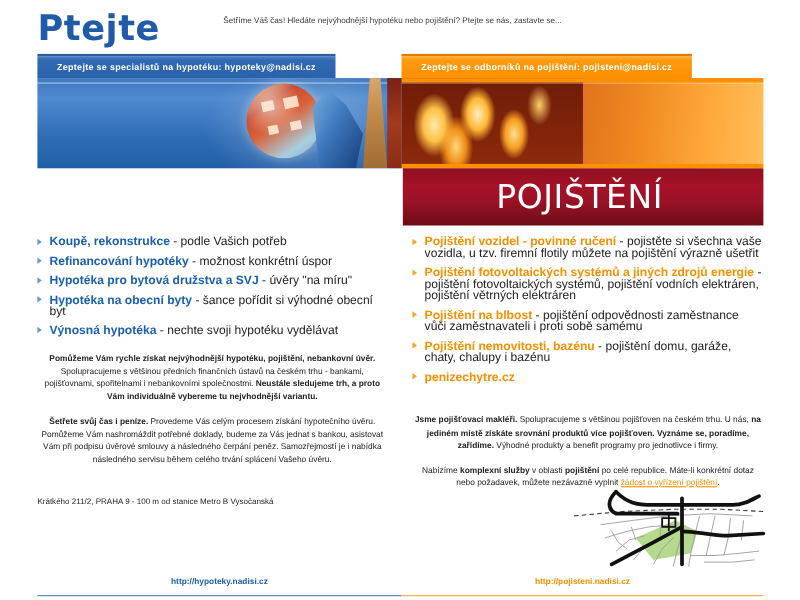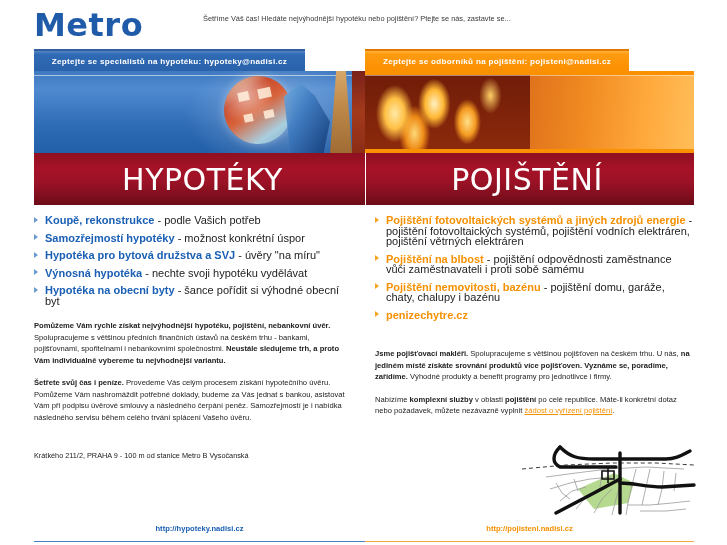--- a/index.html
+++ b/index.html
@@ -123,21 +123,21 @@
     border-left: 4px solid #6a9bd1;
     border-top: 3px solid transparent;
     border-bottom: 3px solid transparent;
   }
   .col-right ul.blist li .arrow { border-left-color: #f5a623; }
   .blist .lead { font-weight: 700; color: #1a5fb4; }
   .col-right .blist .lead { color: #f59000; }
 
   p.body {
     font-size: 7.6px; line-height: 11.5px; color: #222;
-    margin: 0 0 11px 0; text-align: left;
+    margin: 0 0 11px 0; text-align: center;
   }
   p.body b { font-weight: 700; }
   .inline-link { color: #f59000; }
 
   .centrum-title {
     font-size: 11px; font-weight: 700; color: #9b1020;
     margin: 0 0 11px 0; font-family: "Liberation Sans", sans-serif;
   }
   .centrum-addr { font-size: 7.3px; color: #222; margin: 0; }
 
@@ -149,21 +149,21 @@
   .foot-half { position: absolute; top: 0; height: 18px; text-align: center; font-size: 7.6px; font-weight: 700; }
   .foot-left  { left: 0;    width: 331px; color: #1a5fb4; border-bottom: 1.5px solid #4a7fc1; }
   .foot-right { left: 331px; width: 329px; color: #f59000; border-bottom: 1.5px solid #f6a93a; }
 </style>
 </head>
 <body>
 
 <div class="page">
 
   <div class="header">
-    <div class="logo">Metro</div>
+    <div class="logo">Ptejte</div>
     <div class="tagline">Šetříme Váš čas! Hledáte nejvýhodnější hypotéku nebo pojištění? Ptejte se nás, zastavte se...</div>
   </div>
 
   <div class="bars">
     <div class="bar bar-left">Zeptejte se specialistů na hypotéku: hypoteky@nadisi.cz</div>
     <div class="bar bar-right">Zeptejte se odborníků na pojištění: pojisteni@nadisi.cz</div>
   </div>
 
   <div class="banners">
     <div class="banner banner-left">
@@ -178,68 +178,69 @@
       <div class="banner-left-edge"></div>
     </div>
     <div class="banner banner-right">
       <div class="banner-right-stripe"></div>
       <div class="flames"></div>
       <div class="banner-right-stripe-b"></div>
     </div>
   </div>
 
   <div class="titles">
-    <div class="title-band title-left">
-      <h1>HYPOTÉKY</h1>
-    </div>
     <div class="title-band title-right">
       <h1>POJIŠTĚNÍ</h1>
     </div>
   </div>
 
   <div class="content">
 
     <div class="col col-left">
       <ul class="blist">
         <li>
           <span class="arrow"></span>
           <span class="lead">Koupě, rekonstrukce</span><span> - podle Vašich potřeb</span>
         </li>
         <li>
           <span class="arrow"></span>
-          <span class="lead">Samozřejmostí hypotéky</span><span> - možnost konkrétní úspor</span>
+          <span class="lead">Refinancování hypotéky</span><span> - možnost konkrétní úspor</span>
         </li>
         <li>
           <span class="arrow"></span>
           <span class="lead">Hypotéka pro bytová družstva a SVJ</span><span> - úvěry "na míru"</span>
         </li>
         <li>
           <span class="arrow"></span>
+          <span class="lead">Hypotéka na obecní byty</span><span> - šance pořídit si výhodné obecní byt</span>
+        </li>
+        <li>
+          <span class="arrow"></span>
           <span class="lead">Výnosná hypotéka</span><span> - nechte svoji hypotéku vydělávat</span>
-        </li>
-        <li>
-          <span class="arrow"></span>
-          <span class="lead">Hypotéka na obecní byty</span><span> - šance pořídit si výhodné obecní byt</span>
         </li>
       </ul>
 
       <p class="body" style="margin-top:14px">
         <b>Pomůžeme Vám rychle získat nejvýhodnější hypotéku, pojištění, nebankovní úvěr.</b><span> Spolupracujeme s většinou předních finančních ústavů na českém trhu - bankami, pojišťovnami, spořitelnami i nebankovními společnostmi. </span><b>Neustále sledujeme trh, a proto Vám individuálně vybereme tu nejvhodnější variantu.</b>
       </p>
 
       <p class="body">
         <b>Šetřete svůj čas i peníze.</b><span> Provedeme Vás celým procesem získání hypotečního úvěru. Pomůžeme Vám nashromáždit potřebné doklady, budeme za Vás jednat s bankou, asistovat Vám při podpisu úvěrové smlouvy a následného čerpání peněz. Samozřejmostí je i nabídka následného servisu během celého trvání splácení Vašeho úvěru.</span>
       </p>
 
       <div style="height:17px"></div>
       <p class="centrum-addr">Krátkého 211/2, PRAHA 9 - 100 m od stanice Metro B Vysočanská</p>
     </div>
 
     <div class="col col-right">
       <ul class="blist">
+        <li>
+          <span class="arrow"></span>
+          <span class="lead">Pojištění vozidel - povinné ručení</span><span> - pojistěte si všechna vaše vozidla, u tzv. firemní flotily můžete na pojištění výrazně ušetřit</span>
+        </li>
         <li>
           <span class="arrow"></span>
           <span class="lead">Pojištění fotovoltaických systémů a jiných zdrojů energie</span><span> - pojištění fotovoltaických systémů, pojištění vodních elektráren, pojištění větrných elektráren</span>
         </li>
         <li>
           <span class="arrow"></span>
           <span class="lead">Pojištění na blbost</span><span> - pojištění odpovědnosti zaměstnance vůči zaměstnavateli i proti sobě samému</span>
         </li>
         <li>
           <span class="arrow"></span>

